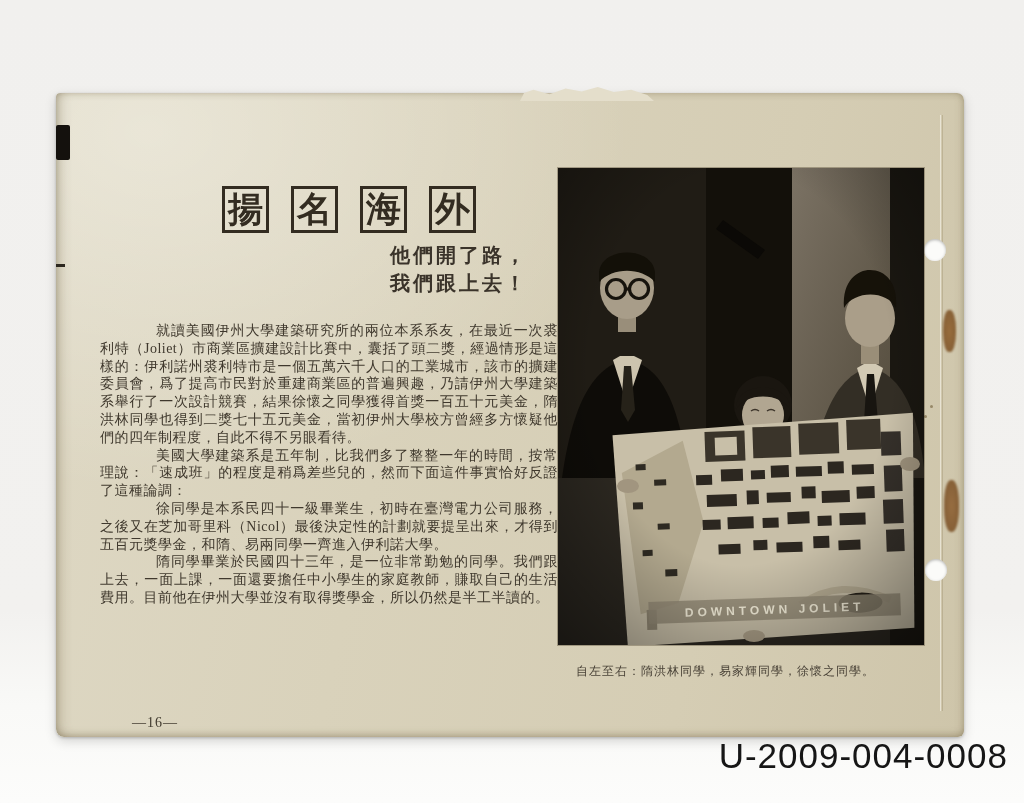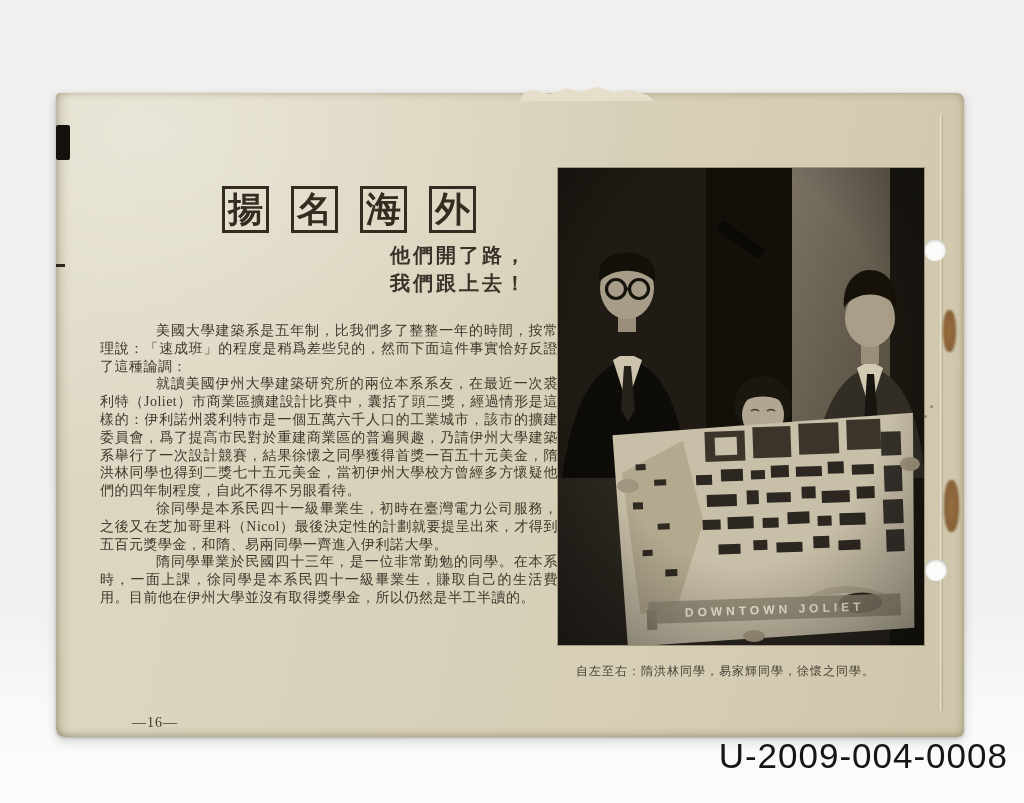--- a/index.html
+++ b/index.html
@@ -83,24 +83,24 @@
       <span class="tchar">海</span>
       <span class="tchar">外</span>
     </header>
 
     <div class="subtitle">
       <div>他們開了路，</div>
       <div>我們跟上去！</div>
     </div>
 
     <div class="bodytext">
+      <p>就讀美國伊州大學建築研究所的兩位本系系友，在最近一次裘利特（Joliet）市商業區擴建設計比賽中，囊括了頭二獎，經過情形是這樣的：伊利諾州裘利特市是一個五萬六千人口的工業城市，該市的擴建委員會，爲了提高市民對於重建商業區的普遍興趣，乃請伊州大學建築系舉行了一次設計競賽，結果徐懷之同學獲得首獎一百五十元美金，隋洪林同學也得到二獎七十五元美金，當初伊州大學校方曾經多方懷疑他們的四年制程度，自此不得不另眼看待。</p>
       <p>美國大學建築系是五年制，比我們多了整整一年的時間，按常理說：「速成班」的程度是稍爲差些兒的，然而下面這件事實恰好反證了這種論調：</p>
-      <p>就讀美國伊州大學建築研究所的兩位本系系友，在最近一次裘利特（Joliet）市商業區擴建設計比賽中，囊括了頭二獎，經過情形是這樣的：伊利諾州裘利特市是一個五萬六千人口的工業城市，該市的擴建委員會，爲了提高市民對於重建商業區的普遍興趣，乃請伊州大學建築系舉行了一次設計競賽，結果徐懷之同學獲得首獎一百五十元美金，隋洪林同學也得到二獎七十五元美金，當初伊州大學校方曾經多方懷疑他們的四年制程度，自此不得不另眼看待。</p>
       <p>徐同學是本系民四十一級畢業生，初時在臺灣電力公司服務，之後又在芝加哥里科（Nicol）最後決定性的計劃就要提呈出來，才得到五百元獎學金，和隋、易兩同學一齊進入伊利諾大學。</p>
-      <p>隋同學畢業於民國四十三年，是一位非常勤勉的同學。在本系時，一面上課，徐同學是本系民四十一級畢業生，賺取自己的生活費用。目前他在伊州大學並沒有取得獎學金，所以仍然是半工半讀的。</p>
+      <p>隋同學畢業於民國四十三年，是一位非常勤勉的同學。我們跟上去，一面上課，一面還要擔任中小學生的家庭教師，賺取自己的生活費用。目前他在伊州大學並沒有取得獎學金，所以仍然是半工半讀的。</p>
     </div>
 
     <div class="pagenum">—16—</div>
 
     <figure class="photo">
       <svg width="366" height="477" viewBox="0 0 366 477">
         <defs>
           <linearGradient id="wall" x1="0" y1="0" x2="1" y2="1">
             <stop offset="0" stop-color="#7b7264"></stop>
               <stop offset="1" stop-color="#554d3e"></stop>

